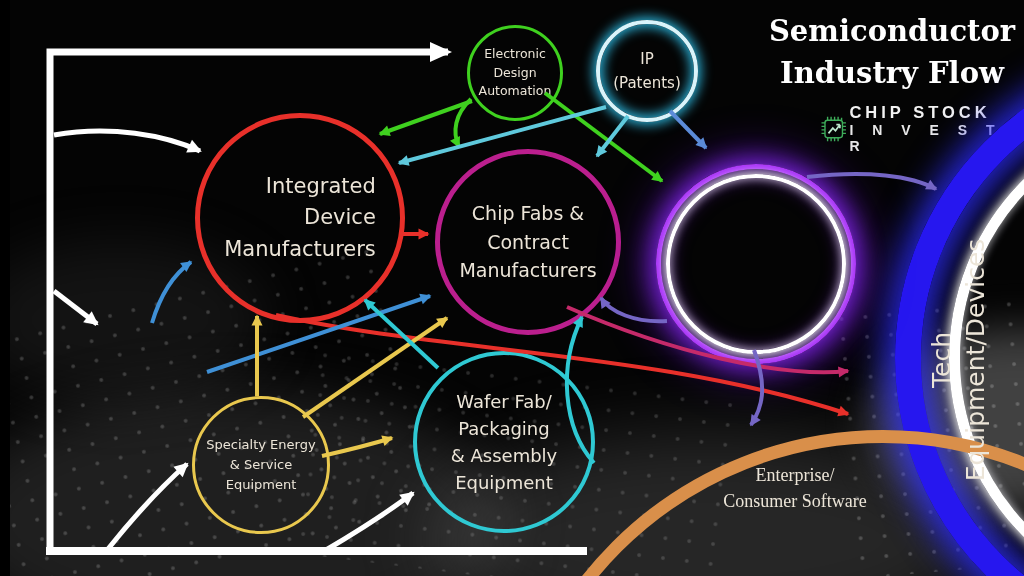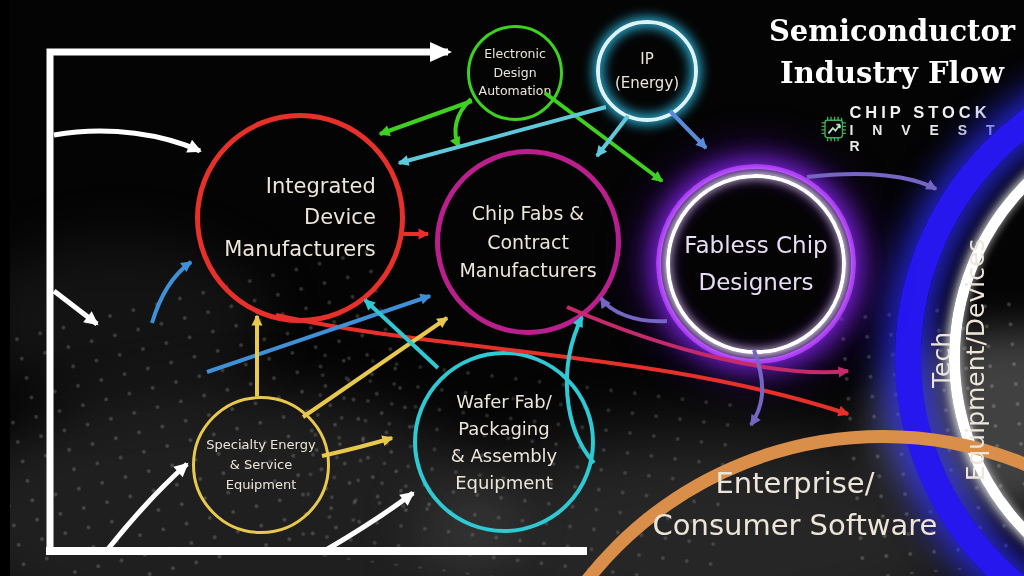--- a/index.html
+++ b/index.html
@@ -40,21 +40,21 @@
   .n-base{left:80px;top:327px;width:116px;height:116px;border:3.5px solid #3f90d6;font-size:13px;line-height:1.55;}
   .n-energy{left:182px;top:396px;width:132px;height:132px;border:3.5px solid #e9c84e;font-size:13px;line-height:1.55;}
   .n-wafer{left:403px;top:351px;width:174px;height:174px;border:4px solid #2fc9d3;font-size:18px;line-height:1.5;}
   .n-tech{left:885px;top:52px;width:560px;height:560px;border:26px solid #2617ef;z-index:2;
         box-shadow:0 0 34px 10px rgba(45,45,255,.85),inset 0 0 30px 10px rgba(45,45,255,.8);}
   .n-tech .ring-white{inset:28px;border-width:11px;}
   .n-software{left:490px;top:430px;width:740px;height:740px;border:13px solid #d98f4a;z-index:2;}
   .lbl{position:absolute;color:#ece5d8;text-align:center;white-space:pre-line;z-index:6;}
   .lbl-tech{left:806px;top:316px;width:305px;height:88px;font-size:25px;line-height:1.35;
         transform:rotate(-90deg);}
-  .lbl-software{left:595px;top:462px;width:380px;font-size:29px;line-height:1.45;}
+  .lbl-software{left:595px;top:462px;width:380px;font-size:18px;line-height:1.45;font-family:Liberation Serif, serif;}
   
   #arrows{position:absolute;left:0;top:0;z-index:5;pointer-events:none;}
 </style>
 </head>
 <body>
 
 <div id="stage">
 
   <div class="smoke s1"></div>
   <div class="smoke s2"></div>
@@ -140,33 +140,32 @@
     <path d="M 428 368 L 355 300" fill="none" stroke="#2fc9d3" stroke-width="4" marker-end="url(#m-cyan)"></path>
     <path d="M 584 463 C 553 428 548 366 572 317" fill="none" stroke="#2fc9d3" stroke-width="4" marker-end="url(#m-cyan)"></path>
   </svg>
 
   <div class="node n-eda">
     <span>Electronic
 Design
 Automation</span></div>
   <div class="node n-ip">
     <span>IP
-(Energy)</span></div>
+(Patents)</span></div>
   <div class="node n-idm">
     <span>Integrated
 Device
 Manufacturers</span></div>
   <div class="node n-fabs">
     <span>Chip Fabs &amp;
 Contract
 Manufacturers</span></div>
   <div class="node n-fabless">
     <div class="ring-white"></div>
-    <span style="position:relative;">Fabless Chip
-Designers</span></div>
+    </div>
   <div class="node n-energy">
     <span>Specialty Energy
 &amp; Service
 Equipment</span></div>
   <div class="node n-wafer">
     <span>Wafer Fab/
 Packaging
 &amp; Assembly
 Equipment</span></div>
 

